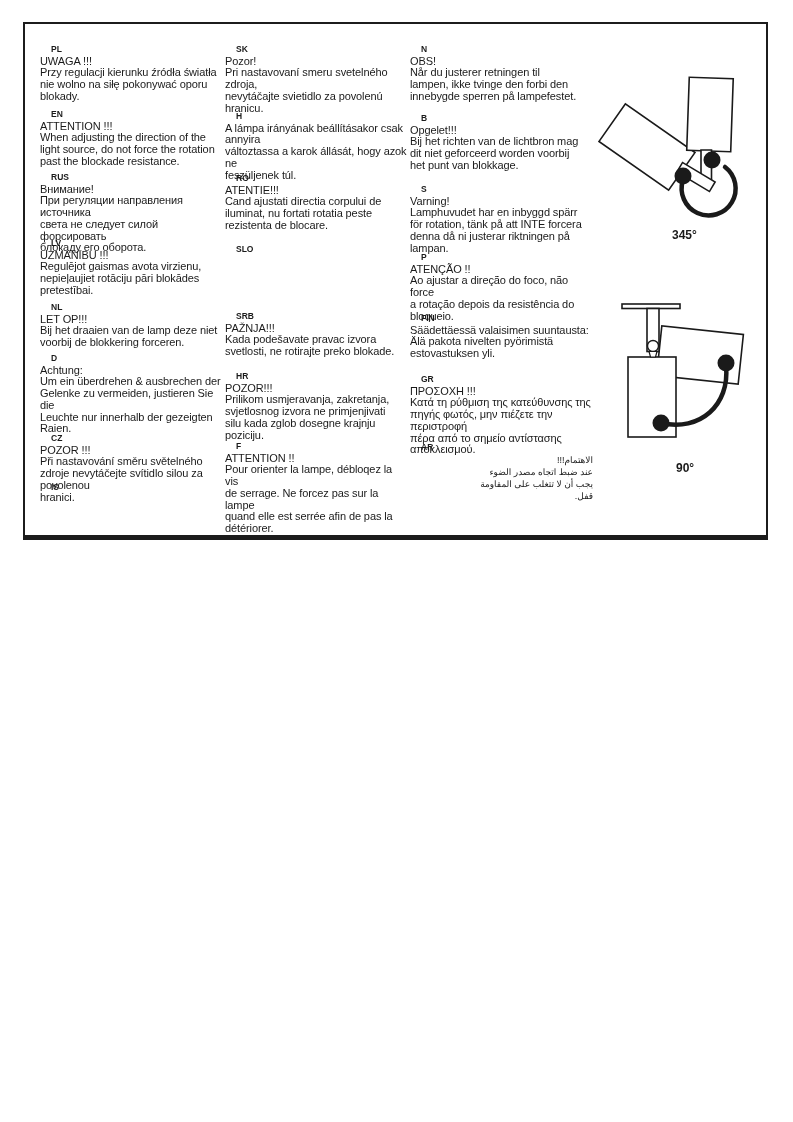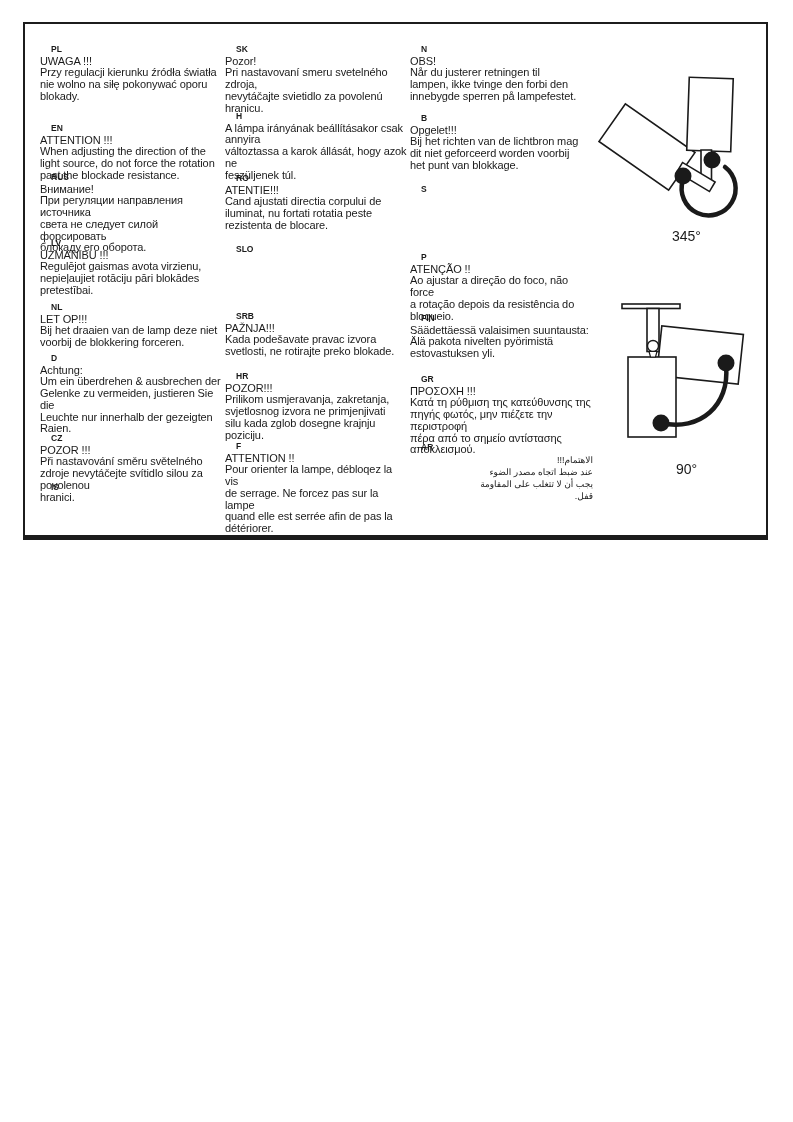--- a/index.html
+++ b/index.html
@@ -20,34 +20,34 @@
     background:#ffffff;
   }
   .col{position:absolute;width:185px;}
   .col1{left:40px;top:0;}
   .col2{left:225px;top:0;}
   .col3{left:410px;top:0;}
   .section{position:absolute;width:183px;}
   .lang-code{font-size:8.5px;font-weight:bold;line-height:11.7px;margin-left:11px;}
   .lang-text{font-size:11px;line-height:11.7px;letter-spacing:-0.1px;}
   .ar-text{direction:rtl;font-size:9px;line-height:12px;}
-  .deg-label{position:absolute;font-size:14px;font-weight:400;color:#1a1a1a;}
+  .deg-label{position:absolute;font-size:12px;font-weight:700;color:#1a1a1a;}
   .diagram{position:absolute;}
 </style>
 </head>
 <body>
 
 <div class="frame"></div>
 
 <div class="col col1">
   <div class="section" style="top:44px">
     <div class="lang-code">PL</div>
     <div class="lang-text">UWAGA !!!<br>Przy regulacji kierunku źródła światła<br>nie wolno na siłę pokonywać oporu<br>blokady.</div>
   </div>
-  <div class="section" style="top:123px">
+  <div class="section" style="top:109px">
     <div class="lang-code">EN</div>
     <div class="lang-text">ATTENTION !!!<br>When adjusting the direction of the<br>light source, do not force the rotation<br>past the blockade resistance.</div>
   </div>
   <div class="section" style="top:172px">
     <div class="lang-code">RUS</div>
     <div class="lang-text">Внимание!<br>При регуляции направления источника<br>света не следует силой форсировать<br>блокаду его оборота.</div>
   </div>
   <div class="section" style="top:238px">
     <div class="lang-code">LV</div>
     <div class="lang-text">UZMANĪBU !!!<br>Regulējot gaismas avota virzienu,<br>nepieļaujiet rotāciju pāri blokādes<br>pretestībai.</div>
@@ -103,20 +103,21 @@
   <div class="section" style="top:44px">
     <div class="lang-code">N</div>
     <div class="lang-text">OBS!<br>Når du justerer retningen til<br>lampen, ikke tvinge den forbi den<br>innebygde sperren på lampefestet.</div>
   </div>
   <div class="section" style="top:113px">
     <div class="lang-code">B</div>
     <div class="lang-text">Opgelet!!!<br>Bij het richten van de lichtbron mag<br>dit niet geforceerd worden voorbij<br>het punt van blokkage.</div>
   </div>
   <div class="section" style="top:184px">
     <div class="lang-code">S</div>
+    <div class="lang-text">Varning!<br>Lamphuvudet har en inbyggd spärr<br>för rotation, tänk på att INTE forcera<br>denna då ni justerar riktningen på lampan.</div>
   </div>
   <div class="section" style="top:252px">
     <div class="lang-code">P</div>
     <div class="lang-text">ATENÇÃO !!<br>Ao ajustar a direção do foco, não force<br>a rotação depois da resistência do bloqueio.</div>
   </div>
   <div class="section" style="top:313px">
     <div class="lang-code">FIN</div>
     <div class="lang-text">Säädettäessä valaisimen suuntausta:<br>Älä pakota nivelten pyörimistä<br>estovastuksen yli.</div>
   </div>
   <div class="section" style="top:374px">

